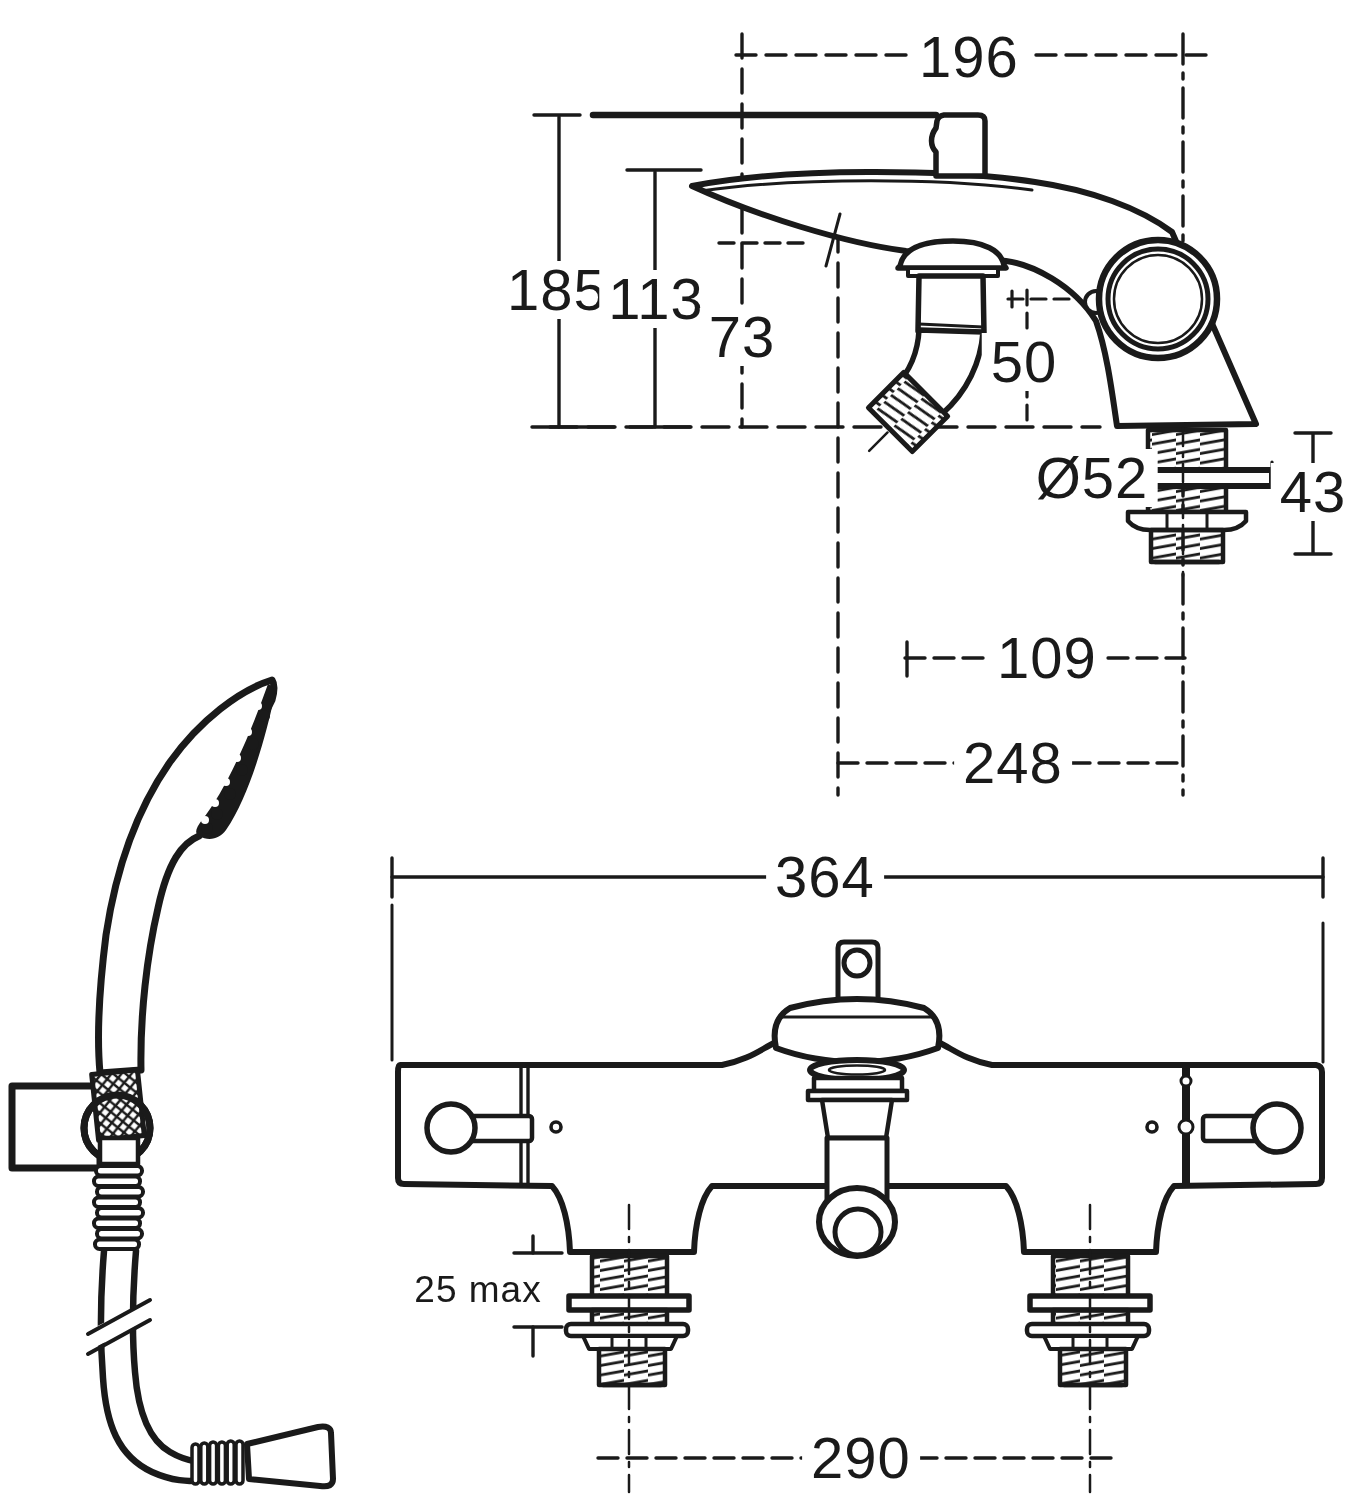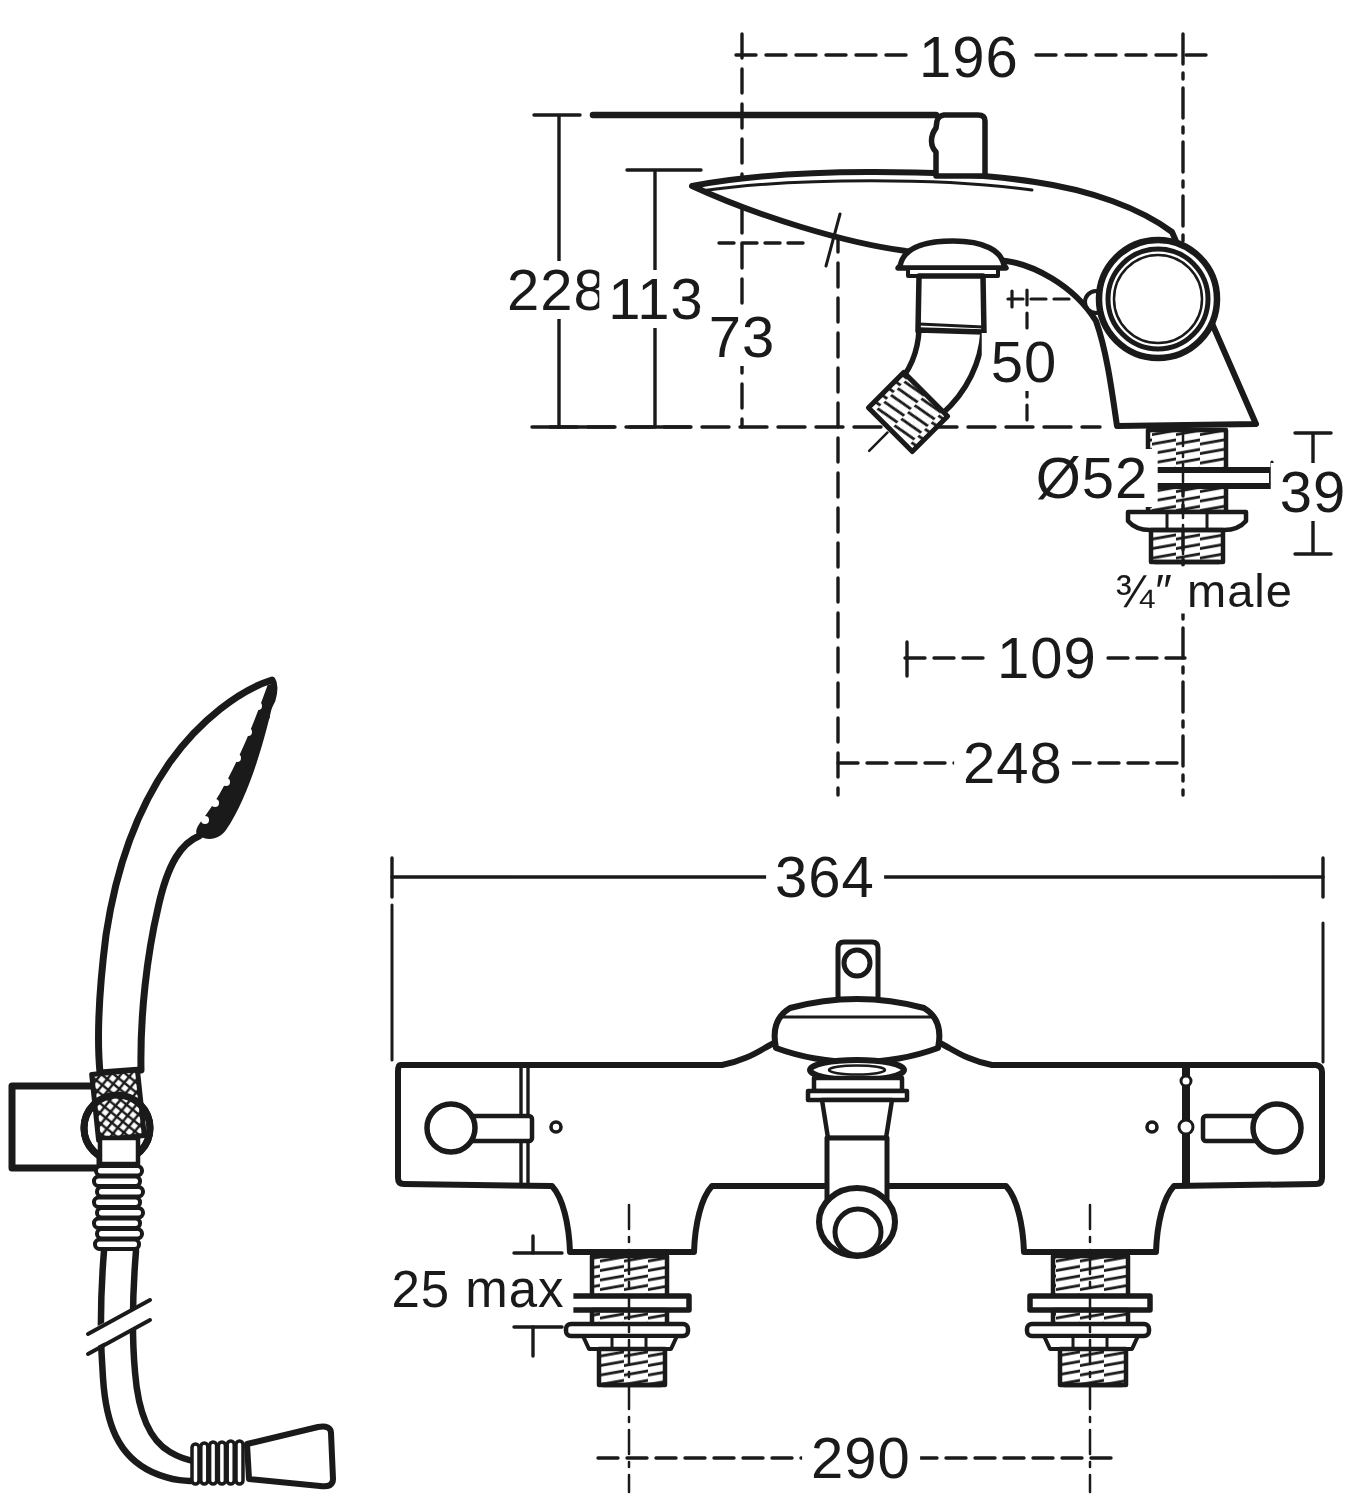--- a/index.html
+++ b/index.html
@@ -3,21 +3,21 @@
 <meta charset="utf-8">
 <style>
   html,body{margin:0;padding:0;background:#ffffff;}
   #stage{position:relative;width:1355px;height:1511px;background:#ffffff;overflow:hidden;
          font-family:"Liberation Sans", sans-serif;}
   #drawing{position:absolute;left:0;top:0;}
   .lbl{position:absolute;transform:translate(-50%,-50%);
        font-size:58px;color:#1a1a1a;background:#ffffff;
        padding:0 9px;white-space:nowrap;line-height:1;letter-spacing:1px;}
   .lbl.sm{font-size:47px;}
-  .lbl.md{font-size:51px;text-align:center;}
+  .lbl.md{font-size:37px;text-align:center;}
 </style>
 </head>
 <body>
 
 <div id="stage">
 
 <svg id="drawing" width="1355" height="1511" viewBox="0 0 1355 1511" stroke-linecap="round" stroke-linejoin="round">
   <defs>
     <pattern id="thr" width="24" height="9.5" patternUnits="userSpaceOnUse">
       <path d="M-2,7.5 L26,2.5" stroke="#1a1a1a" stroke-width="3" fill="none"></path>
@@ -284,26 +284,25 @@
       <rect x="218.4" y="1442" width="7" height="42" rx="3.5" fill="#ffffff"></rect>
       <rect x="227.2" y="1441" width="7" height="43" rx="3.5" fill="#ffffff"></rect>
       <rect x="236" y="1441" width="7" height="43" rx="3.5" fill="#ffffff"></rect>
     </g>
     <path d="M 247,1444 L 318,1427 Q 331,1425 331,1433 L 333,1479 Q 333,1488 320,1486
              L 249,1479 Z" fill="#ffffff" stroke-width="6"></path>
   </g>
 </svg>
 
 <div class="lbl" style="left:969px;top:57px">196</div>
-<div class="lbl" style="left:557px;top:290px">228</div>
+<div class="lbl" style="left:557px;top:290px">185</div>
 <div class="lbl" style="left:656px;top:299px">113</div>
 <div class="lbl" style="left:742px;top:337px">73</div>
 <div class="lbl" style="left:1024px;top:362px">50</div>
 <div class="lbl" style="left:1092px;top:478px">Ø52</div>
-<div class="lbl" style="left:1313px;top:492px">39</div>
-<div class="lbl sm" style="left:1204px;top:590px">¾″ male</div>
+<div class="lbl" style="left:1313px;top:492px">43</div>
 <div class="lbl" style="left:1047px;top:658px">109</div>
 <div class="lbl" style="left:1013px;top:763px">248</div>
 <div class="lbl" style="left:825px;top:877px">364</div>
 <div class="lbl md" style="left:478px;top:1289px">25 max</div>
 <div class="lbl" style="left:861px;top:1458px">290</div>
 
 </div>
 
 </body></html>

